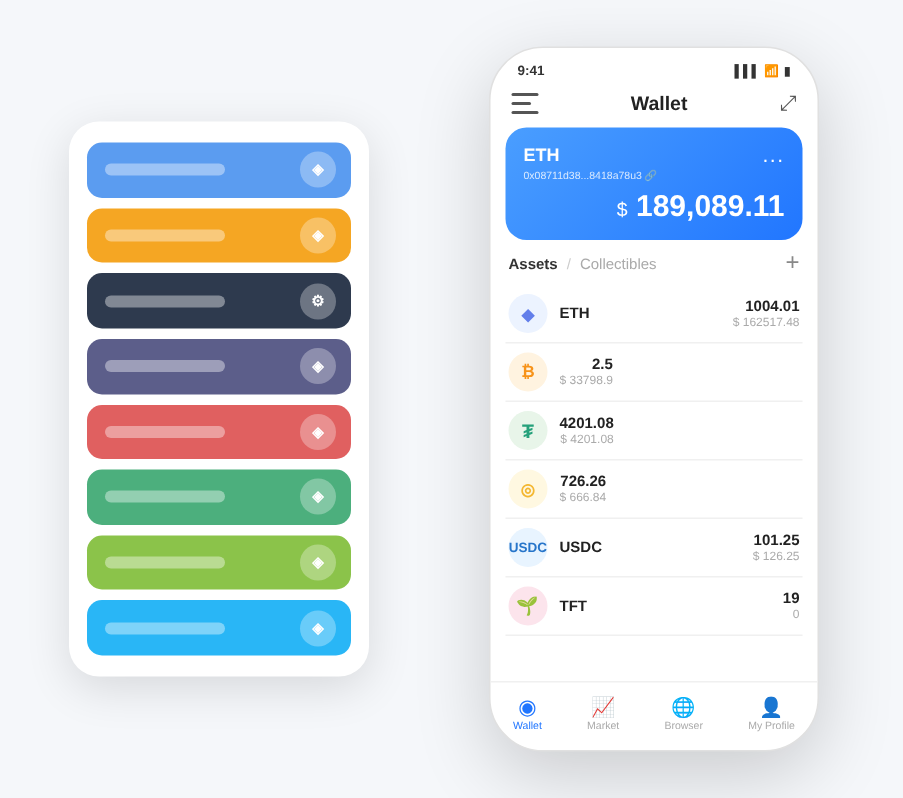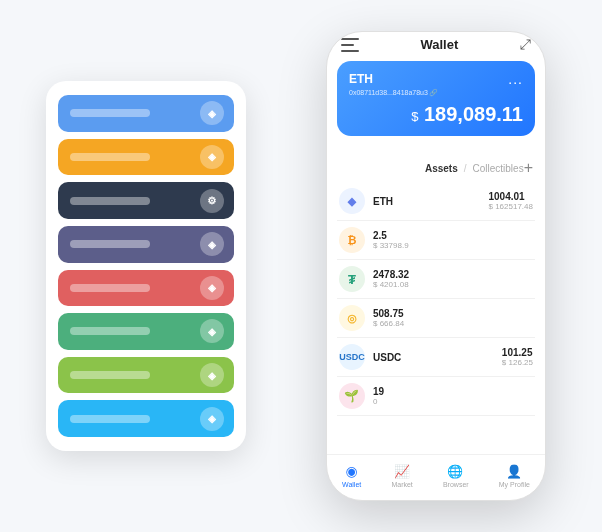--- a/index.html
+++ b/index.html
@@ -186,24 +186,23 @@
     }
 
     .eth-balance .dollar {
       font-size: 13px;
       font-weight: 400;
     }
 
     
     .assets-header {
       display: flex;
-      justify-content: flex-end;
+      justify-content: space-between;
       align-items: center;
       padding: 0 12px 6px;
-      margin-top: 16px;
     }
 
     .assets-tabs {
       display: flex;
       gap: 6px;
       align-items: center;
     }
 
     .assets-tab {
       font-size: 10px;
@@ -259,20 +258,21 @@
     }
 
     .asset-name {
       flex: 1;
       font-size: 10px;
       font-weight: 600;
       color: #222;
     }
 
     .asset-values {
+      text-align: right;
     }
 
     .asset-amount {
       font-size: 10px;
       font-weight: 600;
       color: #222;
     }
 
     .asset-usd {
       font-size: 8px;
@@ -356,20 +356,28 @@
                      <div class="strip-icon">◈</div>
       </div>
       <div class="card-strip" style="background: rgb(41, 182, 246);">
         <div class="strip-label"></div>
                      <div class="strip-icon">◈</div>
       </div>
     </div>
 
   <div class="phone">
 
+    <div class="phone-status-bar">
+      <span>9:41</span>
+      <div class="status-icons">
+        <span>▌▌▌</span>
+        <span>📶</span>
+        <span>▮</span>
+      </div>
+    </div>
 
     <div class="phone-header">
       <div class="menu-icon">
         <div class="menu-line"></div>
         <div class="menu-line" style="width:70%"></div>
         <div class="menu-line"></div>
       </div>
       <span class="phone-header-title">Wallet</span>
       <span class="expand-btn">⤢</span>
     </div>
@@ -410,44 +418,45 @@
         <div class="asset-icon icon-imbtc">₿</div>
         <div class="asset-values">
           <div class="asset-amount">2.5</div>
           <div class="asset-usd">$ 33798.9</div>
         </div>
       </div>
 
       <div class="asset-item">
         <div class="asset-icon icon-usdt" style="font-size:13px;">₮</div>
         <div class="asset-values">
-          <div class="asset-amount">2478.32</div>
+          <div class="asset-amount">4201.08</div>
           <div class="asset-usd">$ 4201.08</div>
         </div>
       </div>
 
       <div class="asset-item">
         <div class="asset-icon icon-dai">◎</div>
         <div class="asset-values">
-          <div class="asset-amount">508.75</div>
+          <div class="asset-amount">726.26</div>
           <div class="asset-usd">$ 666.84</div>
         </div>
       </div>
 
       <div class="asset-item">
         <div class="asset-icon icon-usdc" style="font-size:9px; font-weight:700;">USDC</div>
         <span class="asset-name">USDC</span>
         <div class="asset-values">
           <div class="asset-amount">101.25</div>
           <div class="asset-usd">$ 126.25</div>
         </div>
       </div>
 
       <div class="asset-item">
         <div class="asset-icon icon-tft" style="font-size:12px;">🌱</div>
+        <span class="asset-name">TFT</span>
         <div class="asset-values">
           <div class="asset-amount">19</div>
           <div class="asset-usd">0</div>
         </div>
       </div>
 
     </div>
 
     <div class="bottom-nav">
       <div class="nav-item">

